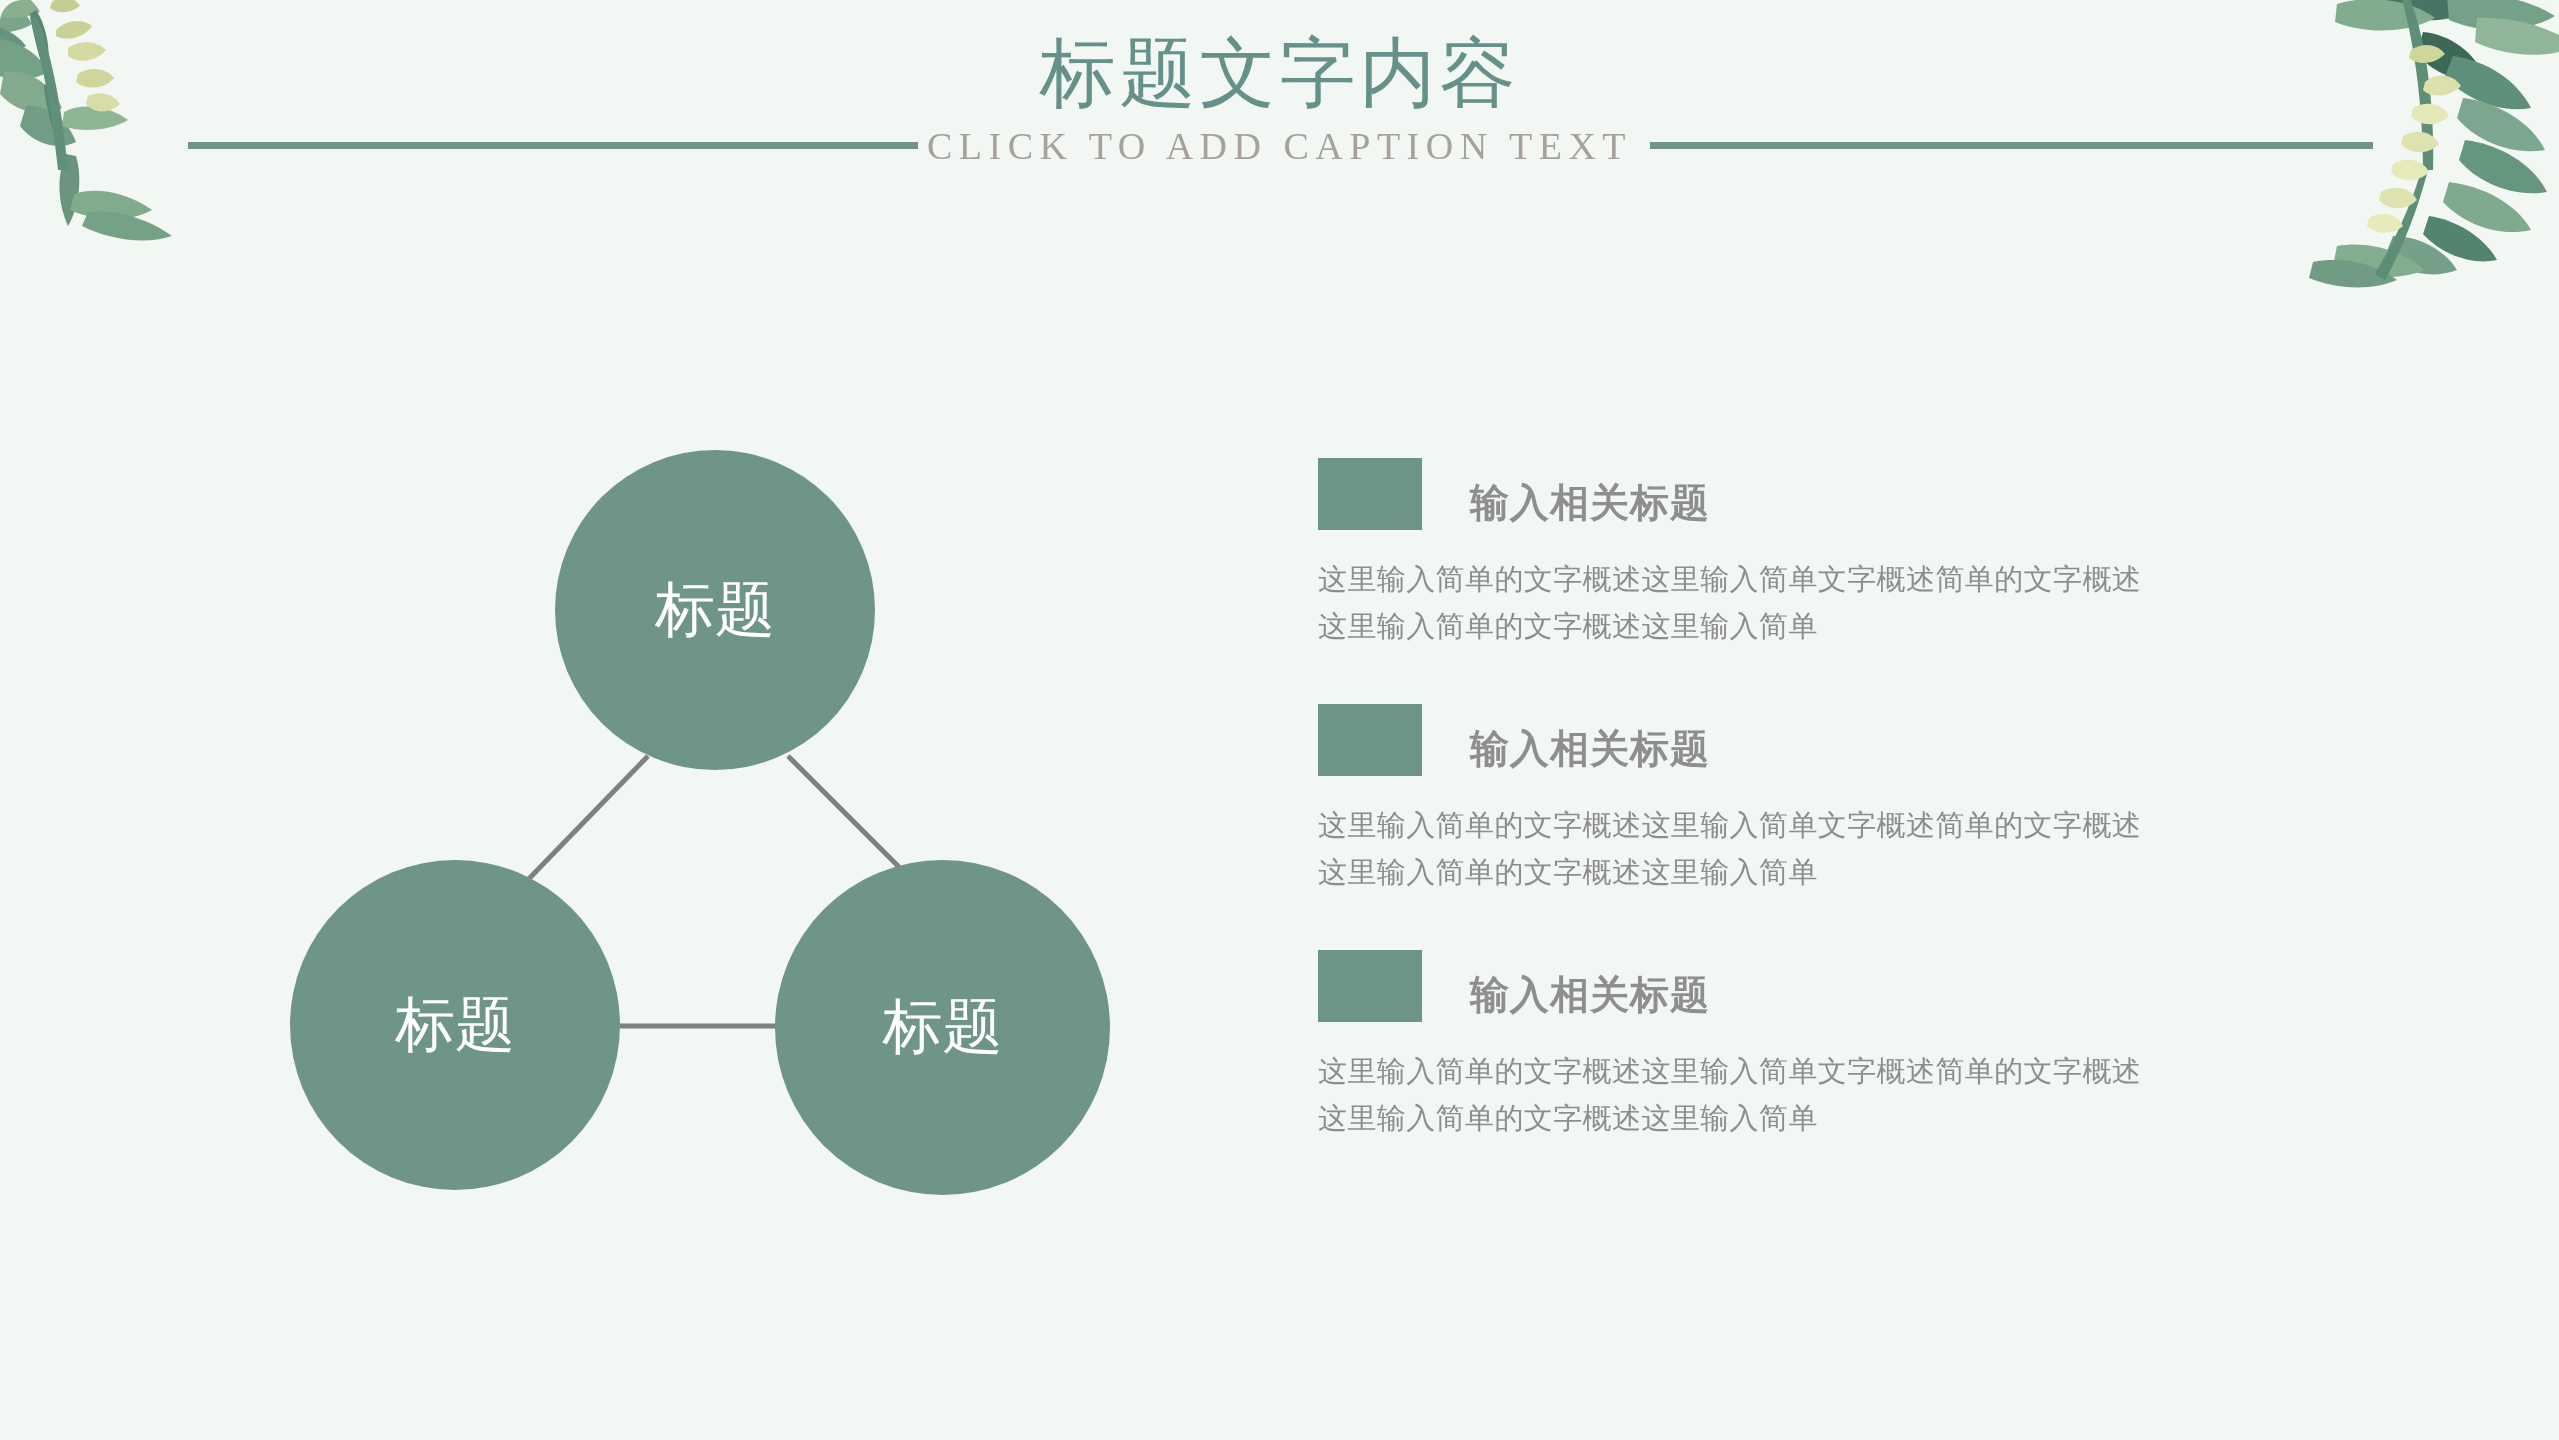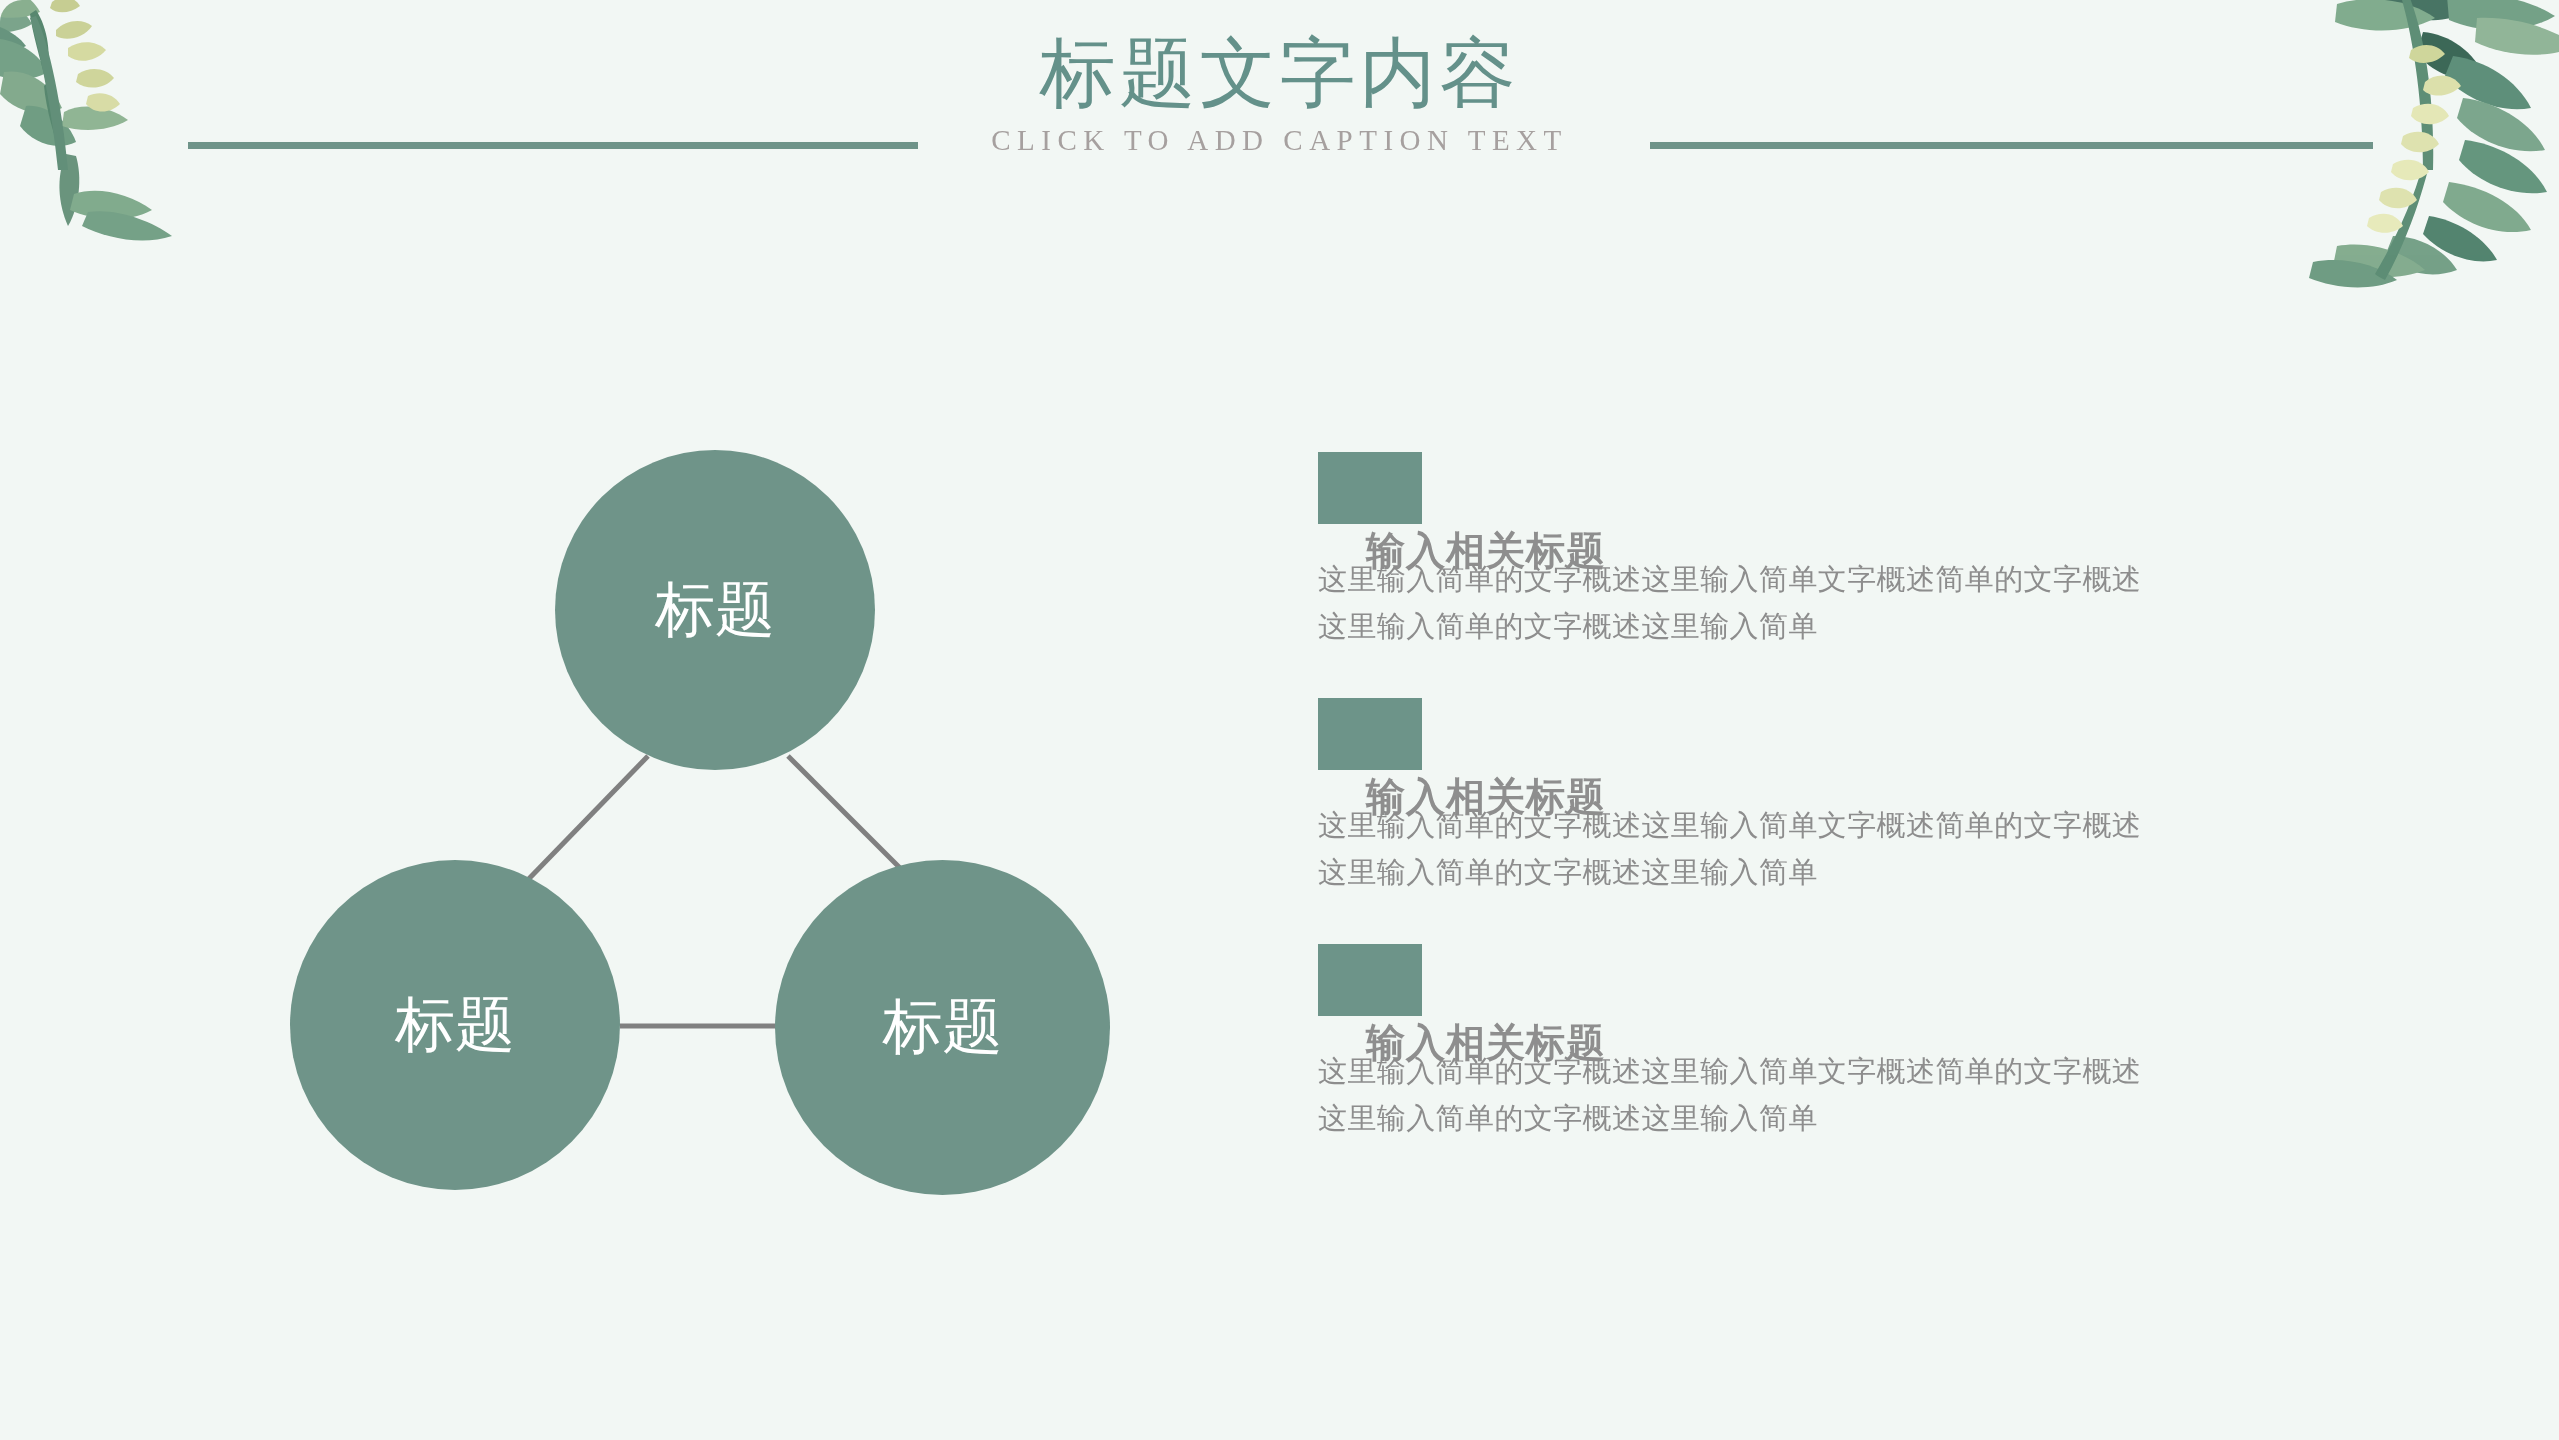--- a/index.html
+++ b/index.html
@@ -42,21 +42,21 @@
     font-family:"Liberation Serif", "DejaVu Serif", serif;
     font-size:76px;
     line-height:1.08;
     color:#64918a;
     letter-spacing:4px;
     font-weight:400;
   }
   .subtitle {
     margin-top:10px;
     font-family:"Liberation Serif", "DejaVu Serif", serif;
-    font-size:29px;
+    font-size:38px;
     color:#a6a09f;
     letter-spacing:6.5px;
     font-weight:400;
   }
 
   
   .diagram {
     position:absolute;
     left:140px; top:420px;
     width:1080px; height:830px;
@@ -80,23 +80,22 @@
   
   .content {
     position:absolute;
     left:1318px; top:452px;
     width:1060px;
   }
   .item { margin-bottom:30px; }
   .item:last-child { margin-bottom:0; }
   .item-head {
     display:flex;
-    align-items:flex-start;
+    align-items:flex-end;
     height:78px;
-    flex-direction:column;
   }
   .swatch {
     width:104px; height:72px;
     background:#6d9489;
     flex:none;
   }
   .item-title {
     margin-left:48px;
     font-family:"Liberation Sans", sans-serif;
     font-size:39px;

